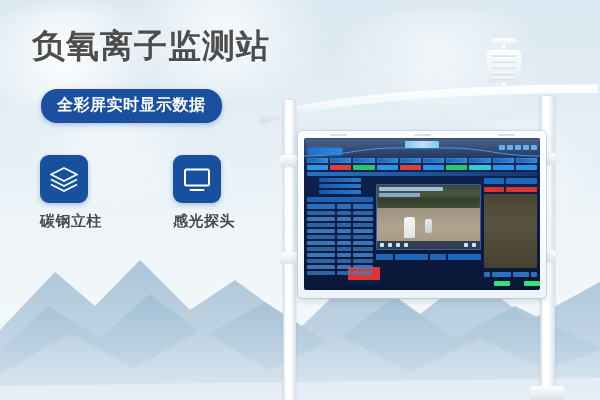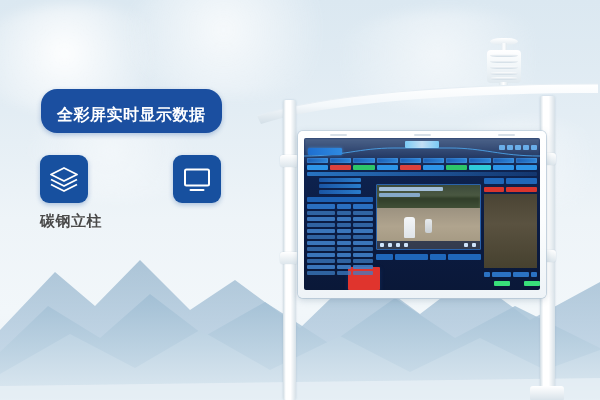--- a/index.html
+++ b/index.html
@@ -239,21 +239,21 @@
   .title {
     position:absolute; left:32px; top:24px;
     font-size:33px; font-weight:bold; letter-spacing:1px;
     color:#4d4d4d;
     text-shadow:0 1px 2px rgba(255,255,255,.85);
     white-space:nowrap;
   }
 
   .badge {
     position:absolute; left:41px; top:89px;
-    padding:16px 16px 7px 16px;
+    padding:6px 16px 7px 16px;
     background:#1b4fa0;
     color:#ffffff;
     font-size:16px; font-weight:bold; letter-spacing:.5px;
     border-radius:16px;
     box-shadow:0 2px 5px rgba(27,79,160,.3);
     white-space:nowrap;
   }
 
   .features {
     position:absolute; left:40px; top:155px;
@@ -529,20 +529,21 @@
             <span></span>
         </div>
       </div>
 
     </div>
   </div>
 </div>
 
 <div id="content">
 
+  <div class="title">负氧离子监测站</div>
 
   <div class="badge">全彩屏实时显示数据</div>
 
   <div class="features">
 
     <div class="feature">
       <div class="f-icon">
         <svg width="30" height="28" viewBox="0 0 30 28" fill="none" stroke="#ffffff" stroke-width="1.9" stroke-linejoin="round">
           <path d="M15 3 L28 9.5 L15 16 L2 9.5 Z"></path>
           <path d="M2 14.5 L15 21 L28 14.5"></path>
@@ -553,17 +554,18 @@
     </div>
 
 
     <div class="feature">
       <div class="f-icon">
         <svg width="30" height="27" viewBox="0 0 30 27" fill="none" stroke="#ffffff" stroke-width="2" stroke-linejoin="round" stroke-linecap="round">
           <rect x="3" y="3.5" width="24" height="16" rx="1.5"></rect>
           <path d="M8.5 24 L21.5 24"></path>
         </svg>
       </div>
+      <div class="f-label">感光探头</div>
     </div>
 
 
   </div>
 </div>
 
 </body></html>

